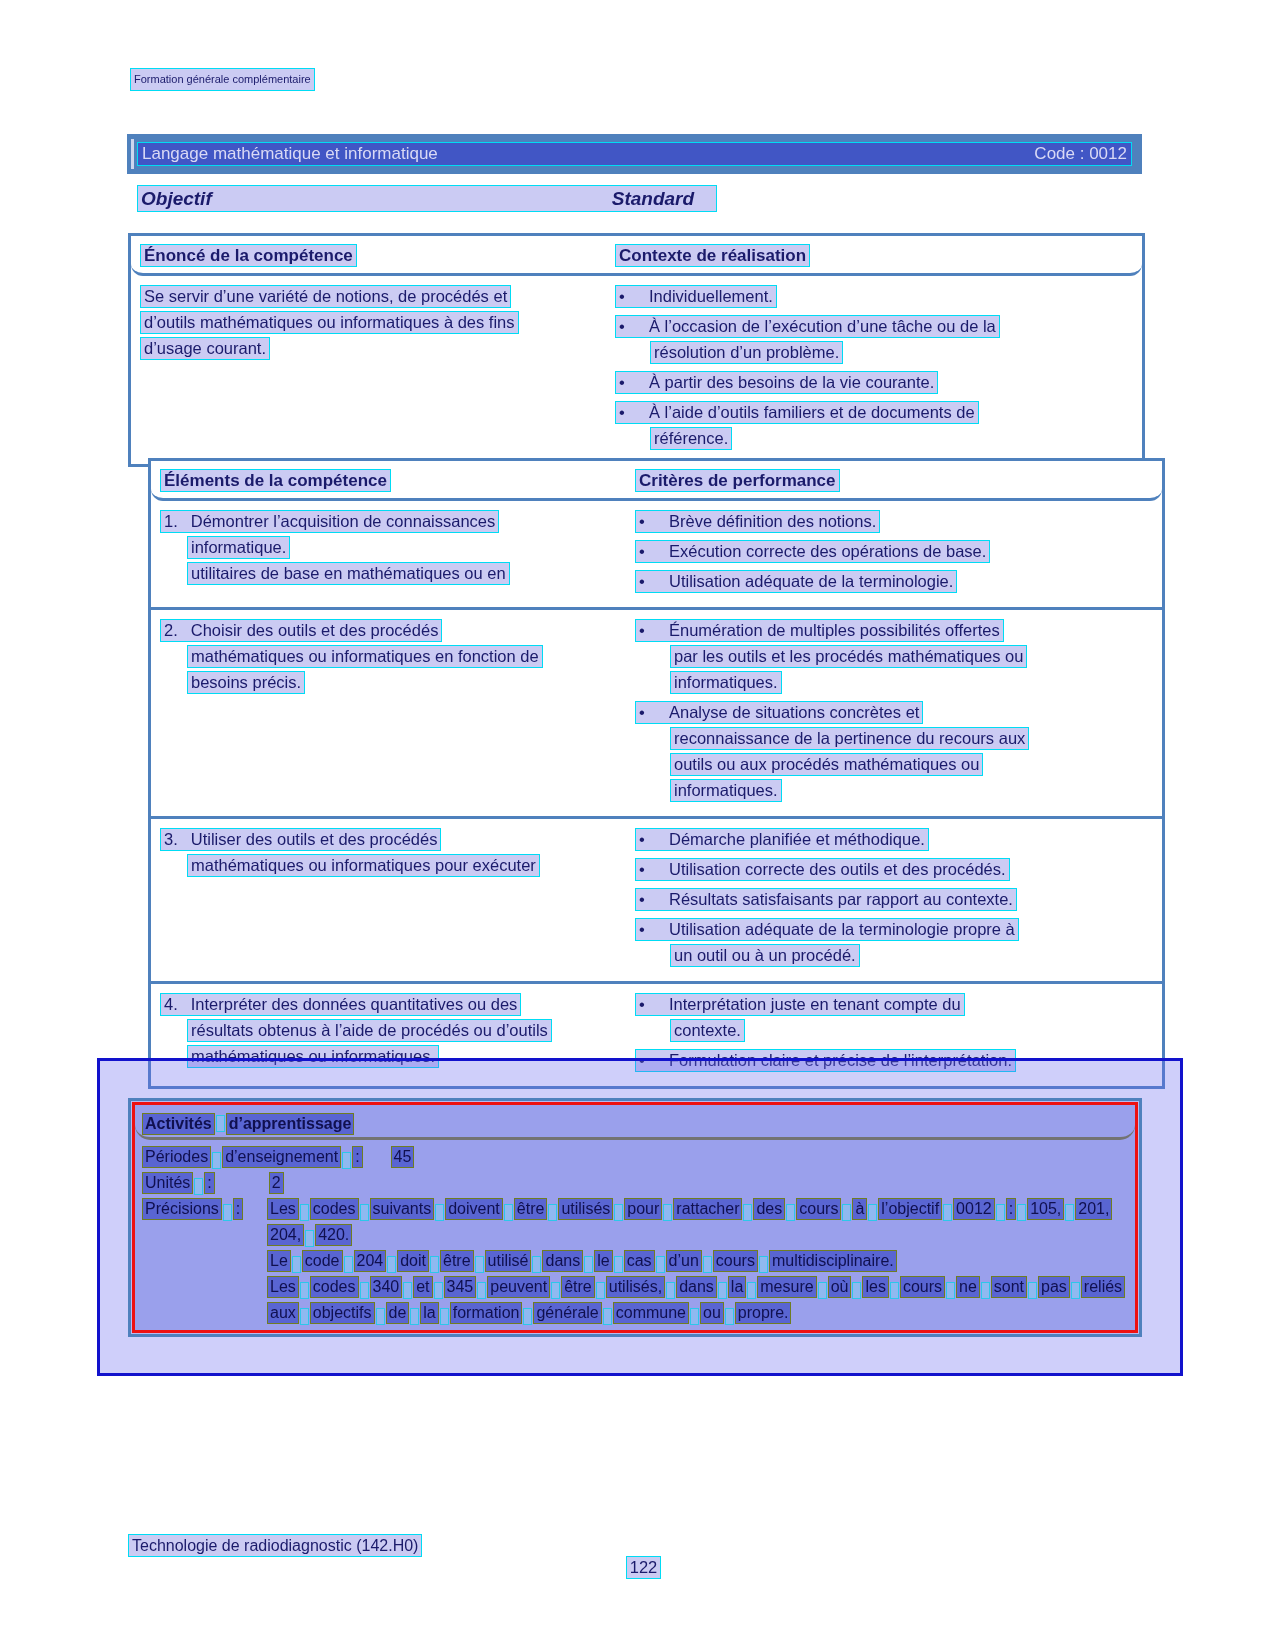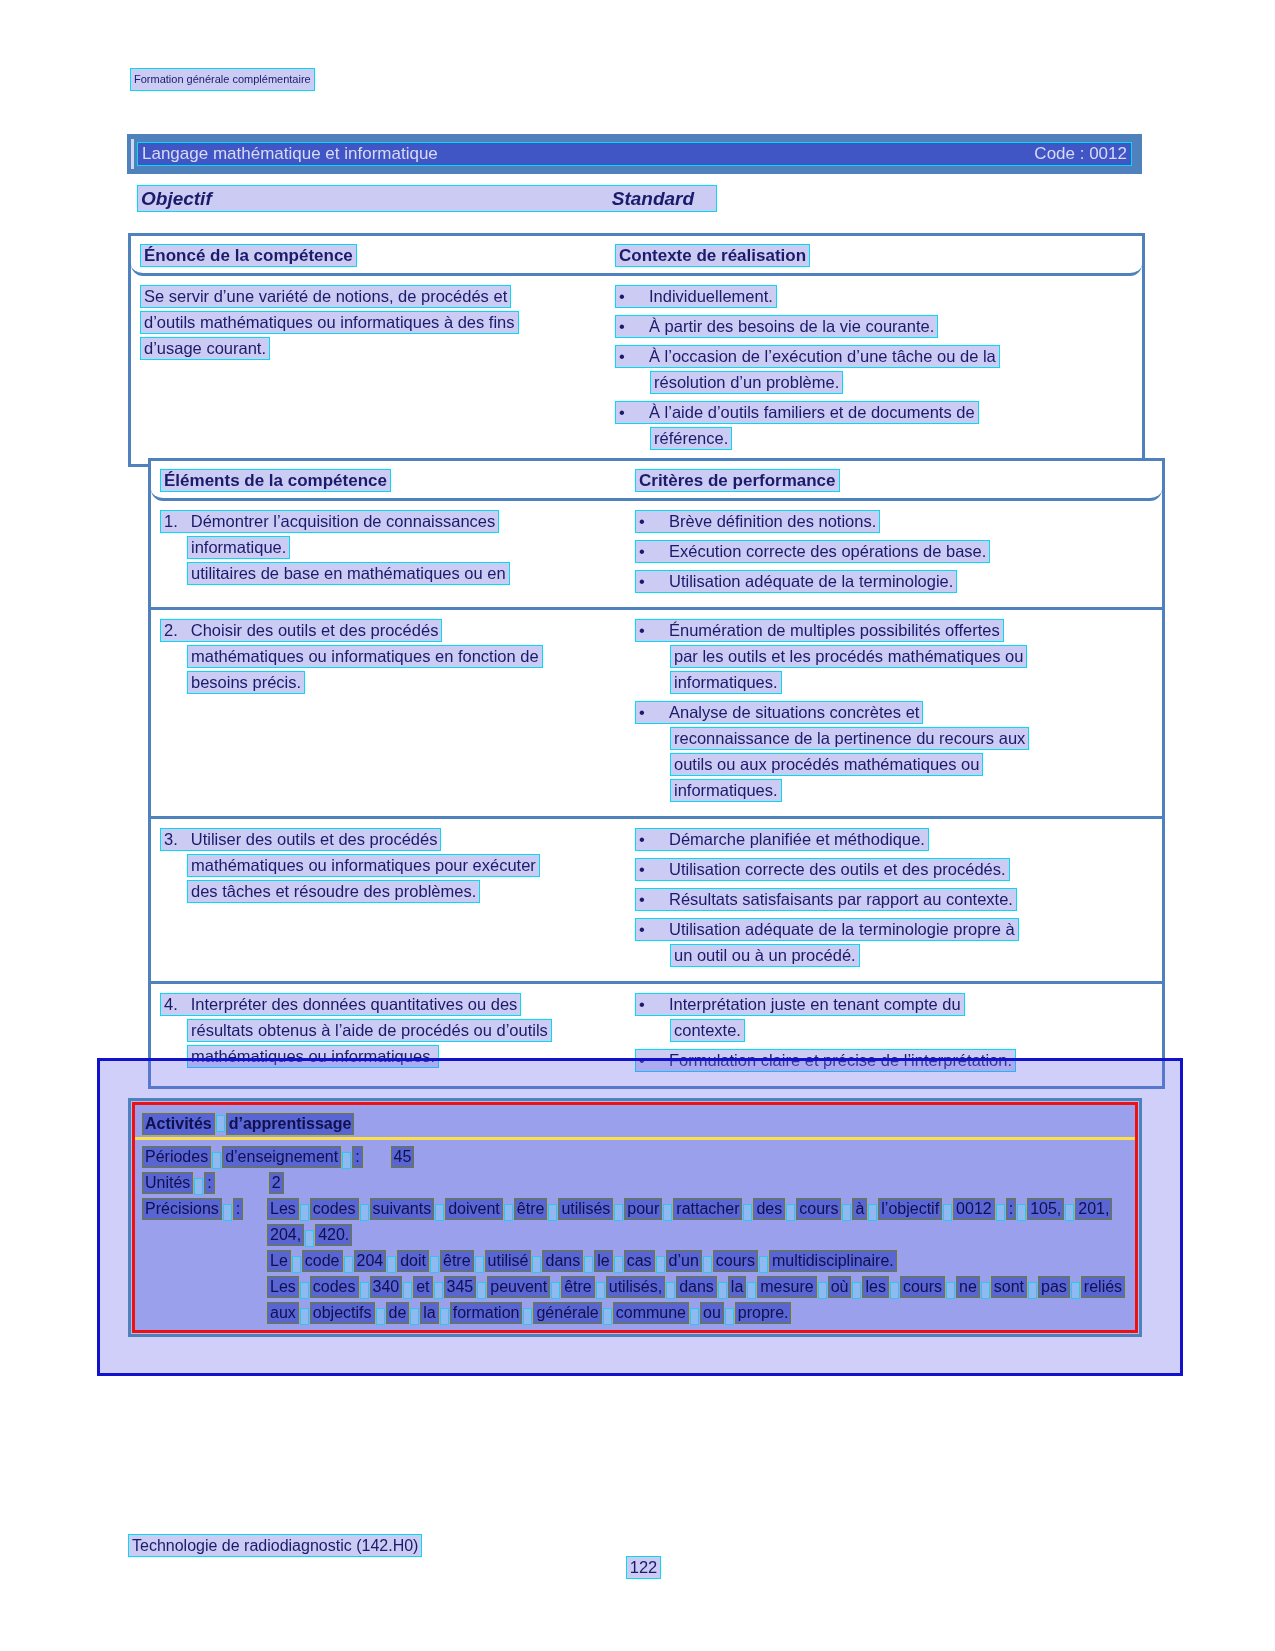--- a/index.html
+++ b/index.html
@@ -43,21 +43,21 @@
 
   
   .overlay{position:absolute;left:97px;top:1058px;width:1080px;height:312px;
            border:3px solid #1212cc;background:rgba(106,106,240,0.32);z-index:5;pointer-events:none;}
 
   
   .activities{position:absolute;left:128px;top:1098px;width:1008px;height:233px;
               border:3px solid #4f81bd;z-index:6;background:#b6baf1;}
   .redbox{position:absolute;left:1px;top:1px;right:1px;bottom:1px;border:3px solid #ee1111;
           background:#9aa0ec;}
-  .atitle{padding:8px 0 2px 6px;border-bottom:3px solid #fde047;}
+  .atitle{padding:8px 0 2px 6px;border-bottom:3px solid #737373;border-radius:15px;}
   .abody{padding:6px 0 0 6px;}
   .aline{line-height:26px;min-height:26px;white-space:nowrap;}
   .pindent{padding-left:125px;}
   .plabel{display:inline-block;width:125px;}
   .g1{display:inline-block;width:26px;}
   .g2{display:inline-block;width:52px;}
   
   .w{display:inline-block;background:#5965d2;border:1px solid #6f7d22;padding:0 2px;
      margin:0 1px;color:#10104f;line-height:20px;font-size:16px;vertical-align:top;}
   .atitle .w{font-weight:bold;}
@@ -92,25 +92,25 @@
       <div class="cell-l">
         <div class="line"><span class="hl">Se servir d’une variété de notions, de procédés et</span></div>
         <div class="line"><span class="hl">d’outils mathématiques ou informatiques à des fins</span></div>
         <div class="line"><span class="hl">d’usage courant.</span></div>
       </div>
       <div class="cell-r">
         <div class="citem">
           <div class="line"><span class="hl"><span class="blt"></span><span>Individuellement.</span></span></div>
         </div>
         <div class="citem">
-          <div class="line"><span class="hl"><span class="blt"></span><span>À partir des besoins de la vie courante.</span></span></div>
-        </div>
-        <div class="citem">
           <div class="line"><span class="hl"><span class="blt"></span><span>À l’occasion de l’exécution d’une tâche ou de la</span></span></div>
           <div class="line cont"><span class="hl">résolution d’un problème.</span></div>
+        </div>
+        <div class="citem">
+          <div class="line"><span class="hl"><span class="blt"></span><span>À partir des besoins de la vie courante.</span></span></div>
         </div>
         <div class="citem">
           <div class="line"><span class="hl"><span class="blt"></span><span>À l’aide d’outils familiers et de documents de</span></span></div>
           <div class="line cont"><span class="hl">référence.</span></div>
         </div>
       </div>
     </div>
   </div>
 
   <div class="tbl" style="top:458px;margin-left:20px;">
@@ -156,21 +156,20 @@
           <div class="line cont"><span class="hl">outils ou aux procédés mathématiques ou</span></div>
           <div class="line cont"><span class="hl">informatiques.</span></div>
         </div>
       </div>
     </div>
 
     <div class="trow">
       <div class="cell-l">
         <div class="line"><span class="hl"><span>3.</span><span class="ng"></span><span>Utiliser des outils et des procédés</span></span></div>
         <div class="line el-cont"><span class="hl">mathématiques ou informatiques pour exécuter</span></div>
-        <div class="line el-cont"><span class="hl">des tâches et résoudre des problèmes.</span></div>
       </div>
       <div class="cell-r">
         <div class="citem">
             <div class="line"><span class="hl"><span class="blt"></span><span>Démarche planifiée et méthodique.</span></span></div>
           </div>
         <div class="citem">
             <div class="line"><span class="hl"><span class="blt"></span><span>Utilisation correcte des outils et des procédés.</span></span></div>
           </div>
         <div class="citem">
             <div class="line"><span class="hl"><span class="blt"></span><span>Résultats satisfaisants par rapport au contexte.</span></span></div>

